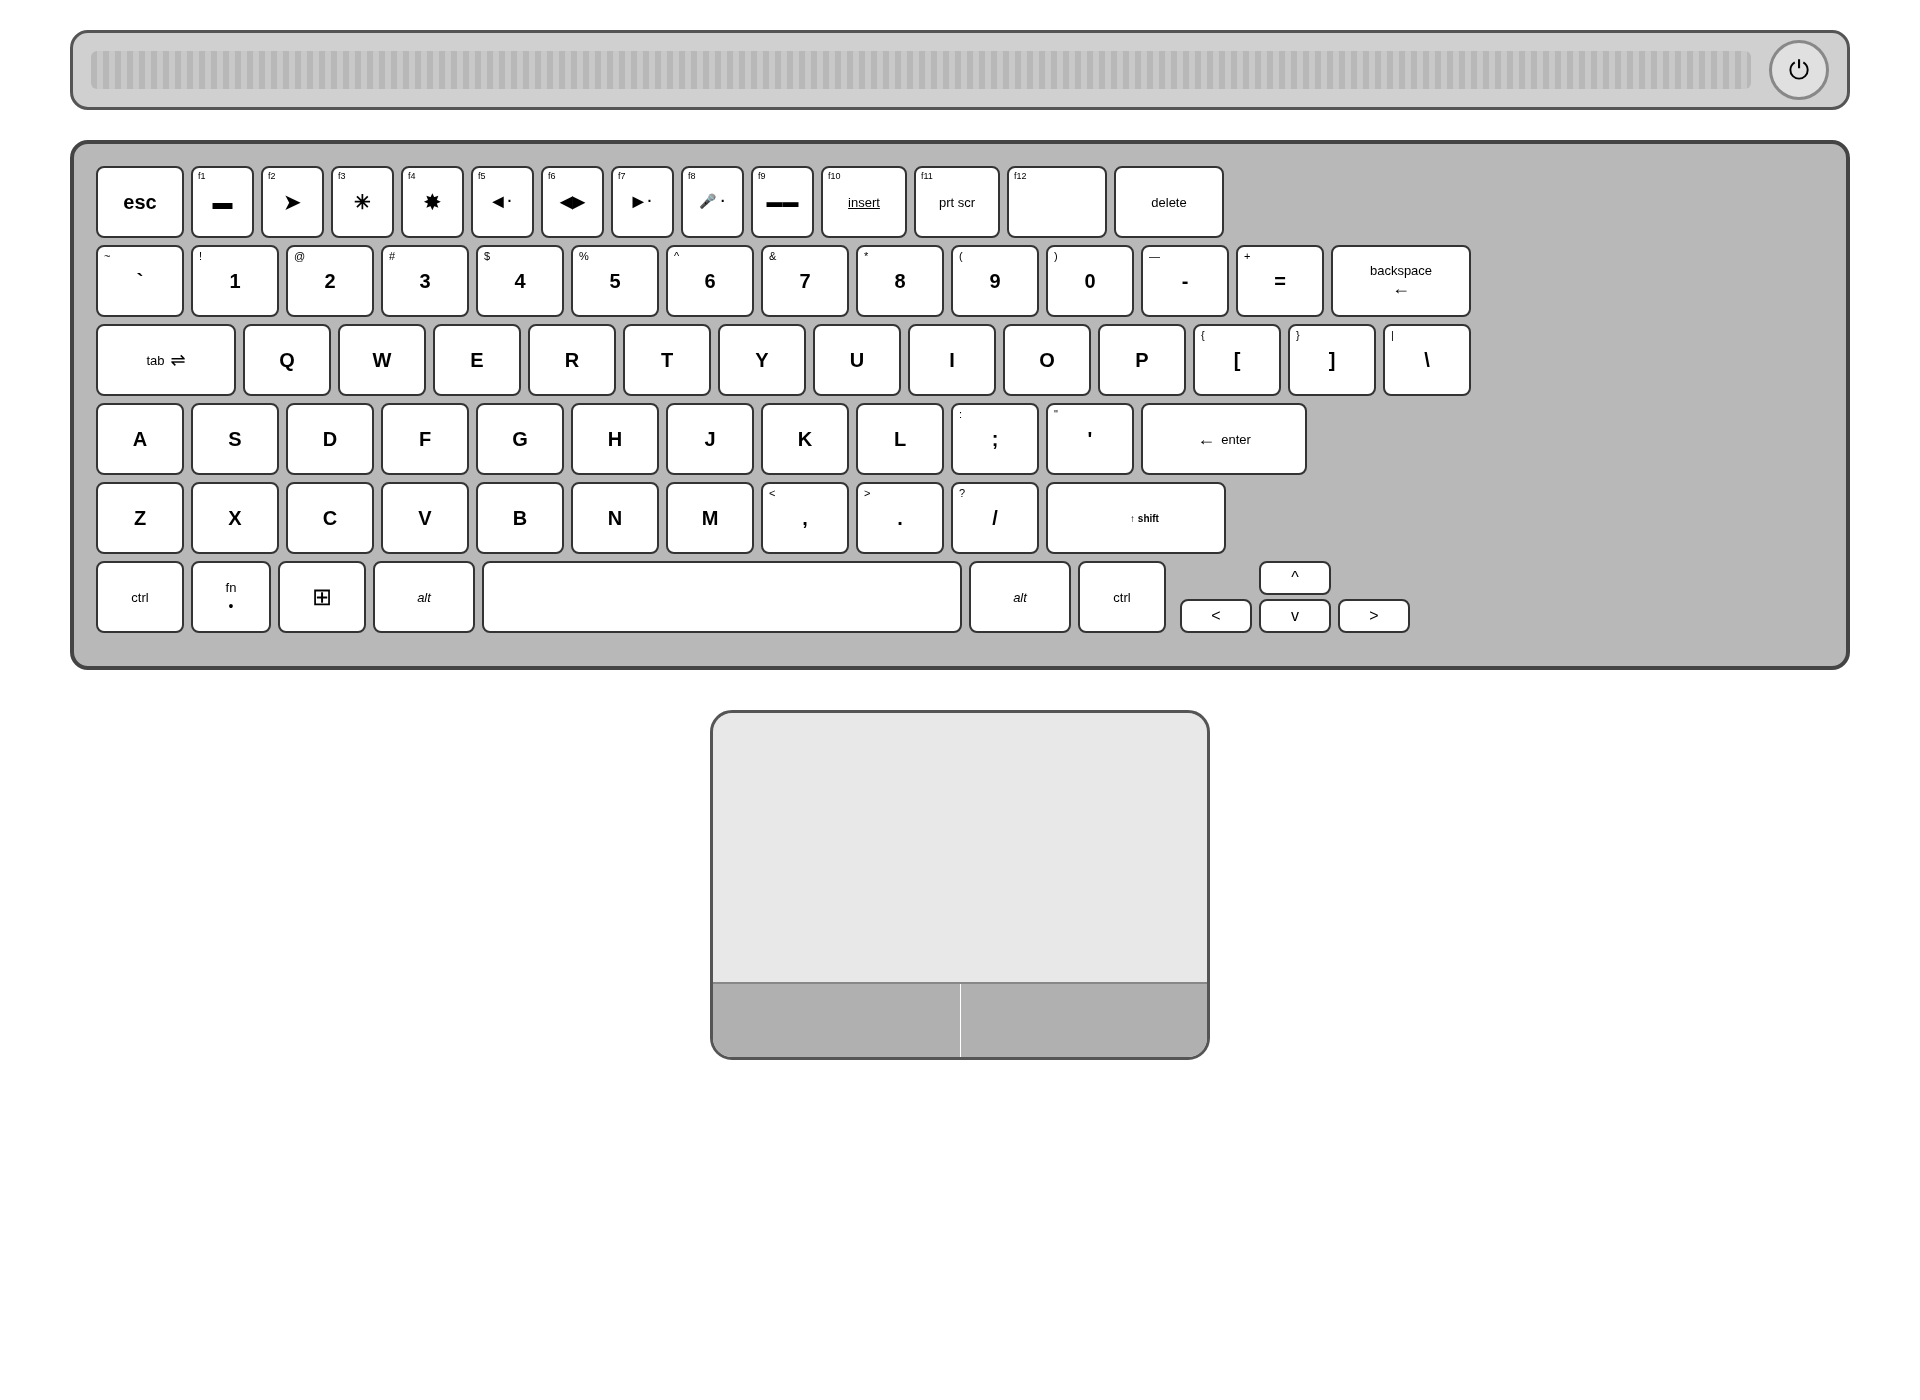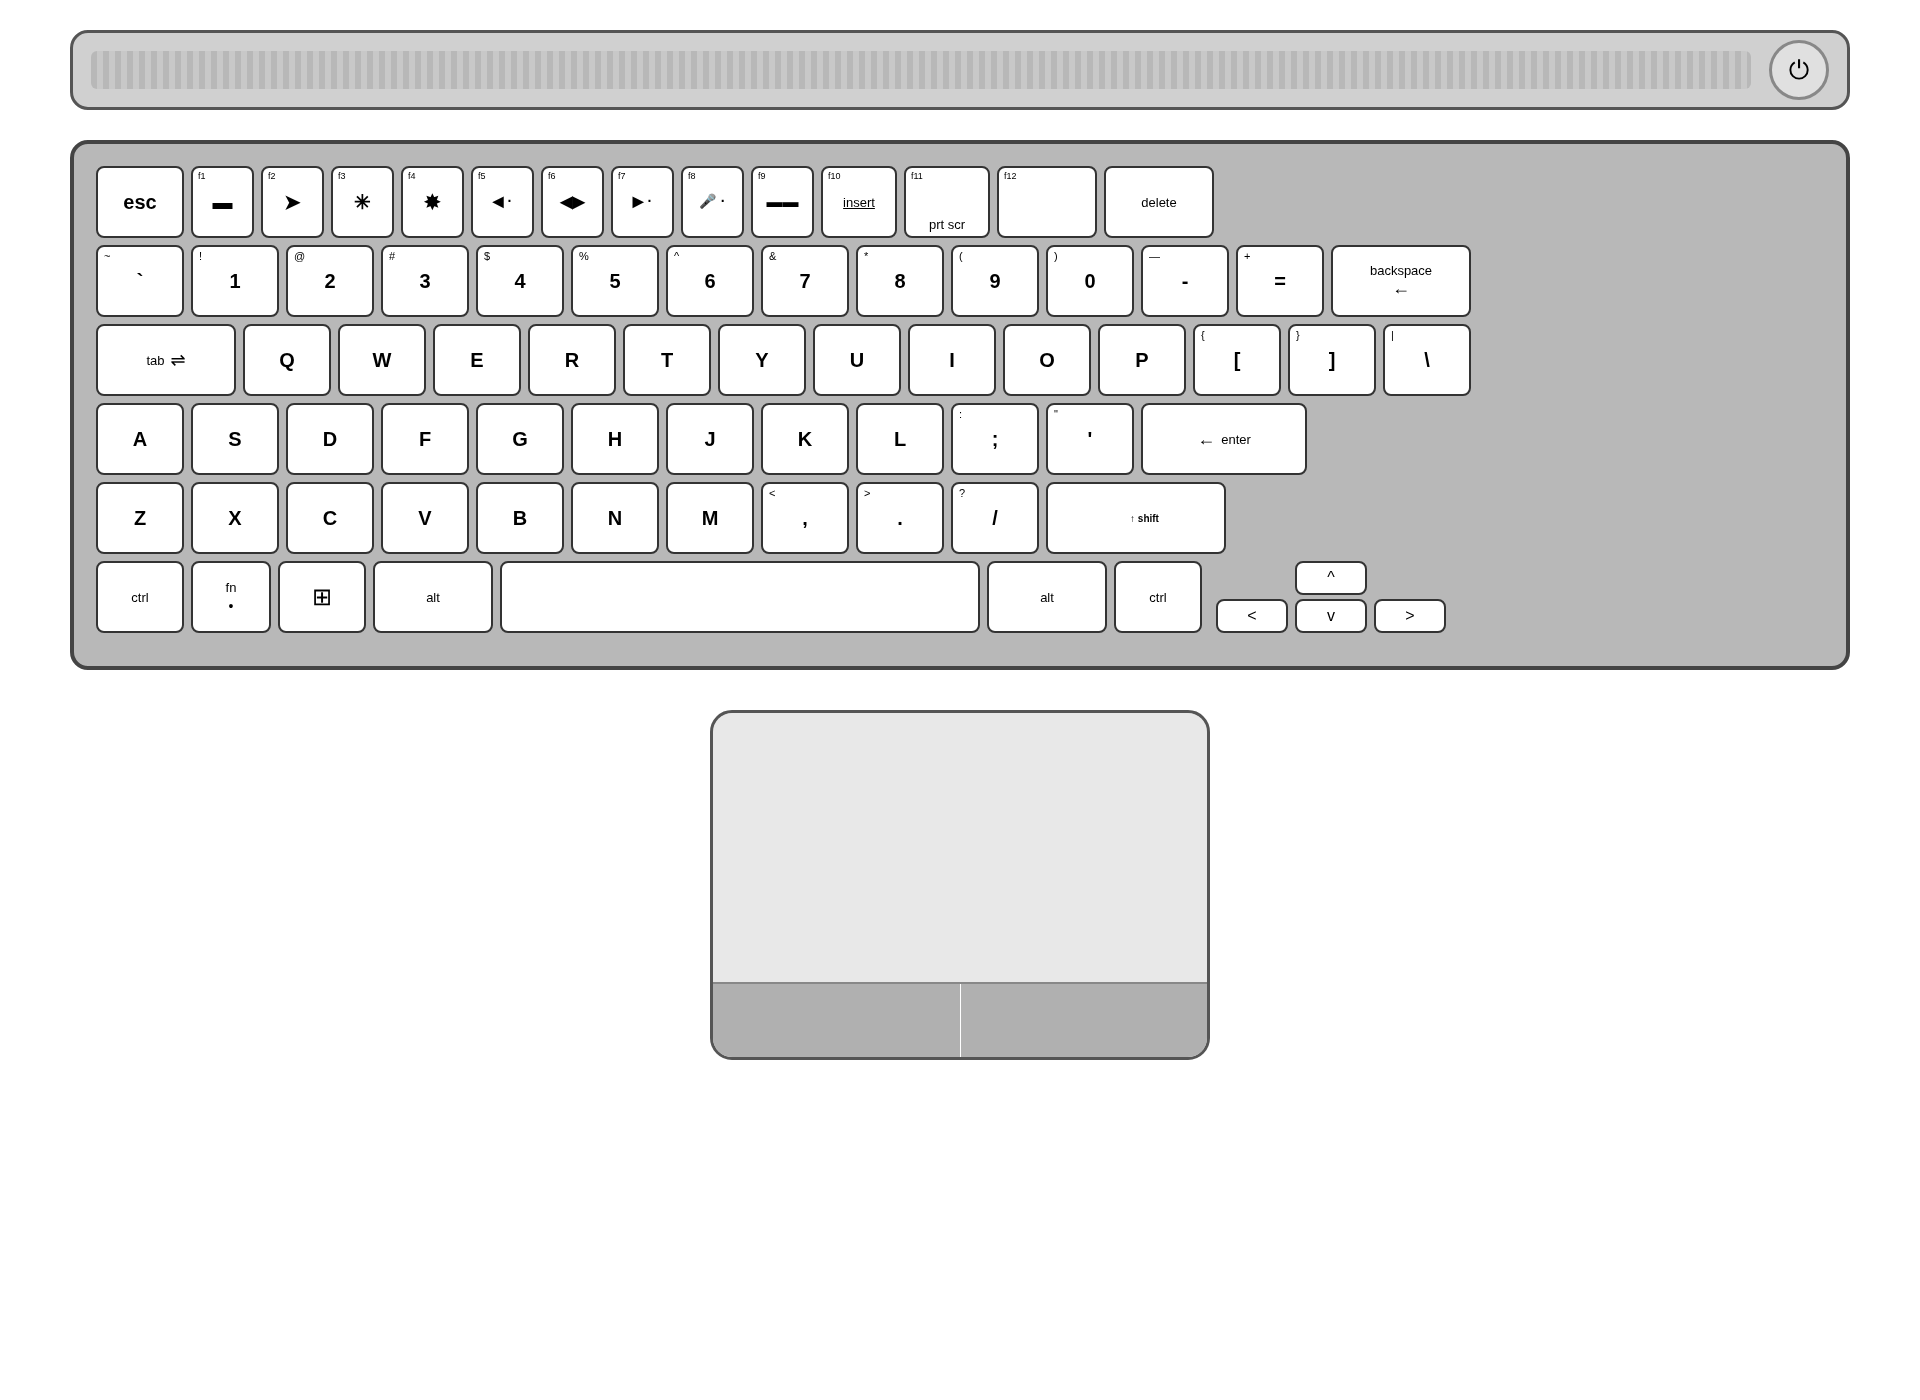--- a/index.html
+++ b/index.html
@@ -111,37 +111,37 @@
     }
     .key-small-label {
       font-size: 13px;
       font-weight: 500;
       text-align: center;
     }
 
     
     .w-esc    { width: 88px; }
     .w-fn     { width: 63px; }
-    .w-f10    { width: 76px; text-decoration: underline; }
-    .w-f11    { width: 86px; justify-content: flex-end; }
+    .w-f10    { width: 86px; text-decoration: underline; }
+    .w-f11    { width: 86px; }
     .w-f12    { width: 100px; }
     .w-del    { width: 110px; }
     .w-tilde  { width: 88px; }
     .w-num    { width: 88px; }
     .w-back   { width: 140px; }
     .w-tab    { width: 140px; }
     .w-alpha  { width: 88px; }
     .w-caps   { width: 152px; }
     .w-enter  { width: 166px; }
     .w-shift-l{ width: 230px; }
     .w-shift-r{ width: 180px; }
     .w-ctrl   { width: 88px; }
     .w-fn-key { width: 80px; }
     .w-win    { width: 88px; }
-    .w-alt    { width: 120px; }
+    .w-alt    { width: 102px; font-style: italic; }
     .w-space  { width: 480px; }
     .w-arr-sm { width: 72px; height: 34px !important; min-height: 34px !important; }
 
     .arrow-col {
       display: flex;
       flex-direction: column;
       gap: 4px;
     }
     .arrow-row {
       display: flex;

